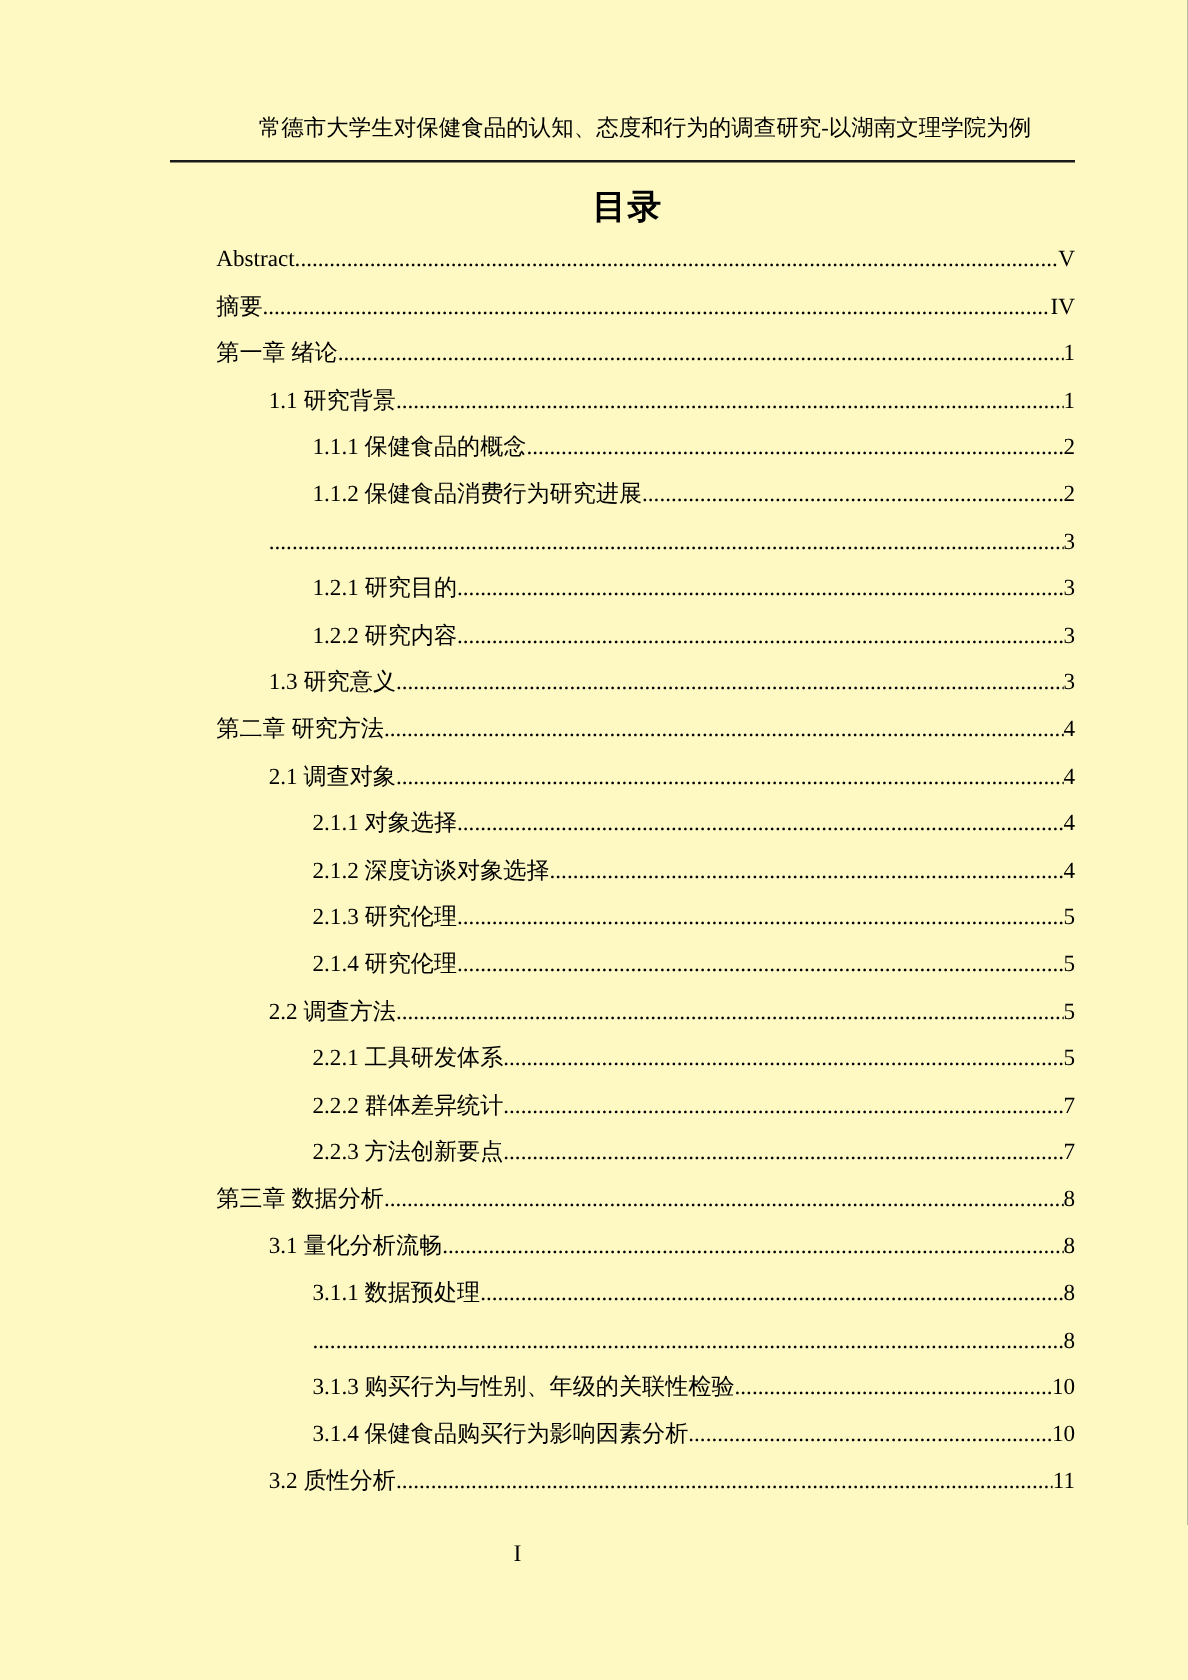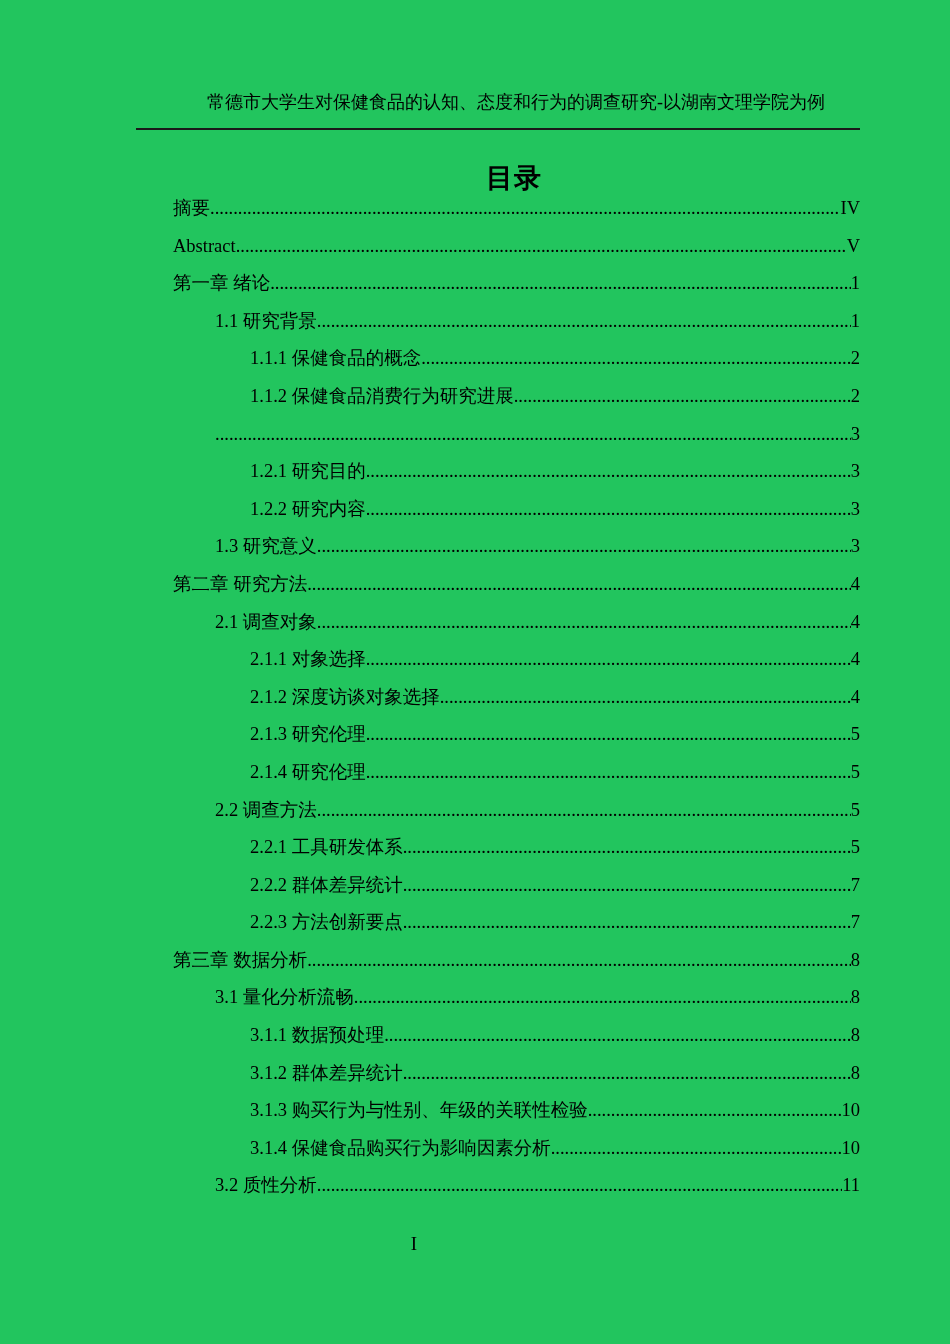--- a/index.html
+++ b/index.html
@@ -4,21 +4,21 @@
 <style>
   html, body {
     margin: 0;
     padding: 0;
     background: #888;
   }
   .page {
     position: relative;
     width: 950px;
     height: 1344px;
-    background: #22c55e;
+    background: #fef9c3;
     overflow: hidden;
     font-family: "Liberation Serif", "DejaVu Serif", serif;
     color: #000000;
   }
   
   .doc-header {
     position: absolute;
     left: 136px;
     top: 90px;
     width: 724px;
@@ -35,21 +35,21 @@
     width: 724px;
     height: 2px;
     background: #1a1a1a;
   }
   
   .toc-title {
     position: absolute;
     left: 136px;
     top: 146px;
     width: 724px;
-    margin: 16px;
+    margin: 4px;
     text-align: center;
     font-family: "DejaVu Sans", "Liberation Sans", sans-serif;
     font-weight: bold;
     font-size: 27px;
     line-height: 32px;
     letter-spacing: 1px;
   }
   
   .toc-list {
     position: absolute;
@@ -99,30 +99,30 @@
 <div class="page">
 
   <div class="doc-header">常德市大学生对保健食品的认知、态度和行为的调查研究-以湖南文理学院为例</div>
 
   <div class="header-rule"></div>
 
   <h1 class="toc-title">目录</h1>
 
   <div class="toc-list">
       <div class="toc-entry level-0">
+    <span class="toc-label">Abstract</span>
+    <span class="toc-dots"></span>
+    <span class="toc-page">V</span>
+  </div>
+      <div class="toc-entry level-0">
     <span class="toc-label">摘要</span>
     <span class="toc-dots"></span>
     <span class="toc-page">IV</span>
   </div>
       <div class="toc-entry level-0">
-    <span class="toc-label">Abstract</span>
-    <span class="toc-dots"></span>
-    <span class="toc-page">V</span>
-  </div>
-      <div class="toc-entry level-0">
     <span class="toc-label">第一章 绪论</span>
     <span class="toc-dots"></span>
     <span class="toc-page">1</span>
   </div>
       <div class="toc-entry level-1">
     <span class="toc-label">1.1 研究背景</span>
     <span class="toc-dots"></span>
     <span class="toc-page">1</span>
   </div>
       <div class="toc-entry level-2">
@@ -213,21 +213,20 @@
     <span class="toc-label">3.1 量化分析流畅</span>
     <span class="toc-dots"></span>
     <span class="toc-page">8</span>
   </div>
       <div class="toc-entry level-2">
     <span class="toc-label">3.1.1 数据预处理</span>
     <span class="toc-dots"></span>
     <span class="toc-page">8</span>
   </div>
       <div class="toc-entry level-2">
-    <span class="toc-label">3.1.2 群体差异统计</span>
     <span class="toc-dots"></span>
     <span class="toc-page">8</span>
   </div>
       <div class="toc-entry level-2">
     <span class="toc-label">3.1.3 购买行为与性别、年级的关联性检验</span>
     <span class="toc-dots"></span>
     <span class="toc-page">10</span>
   </div>
       <div class="toc-entry level-2">
     <span class="toc-label">3.1.4 保健食品购买行为影响因素分析</span>

